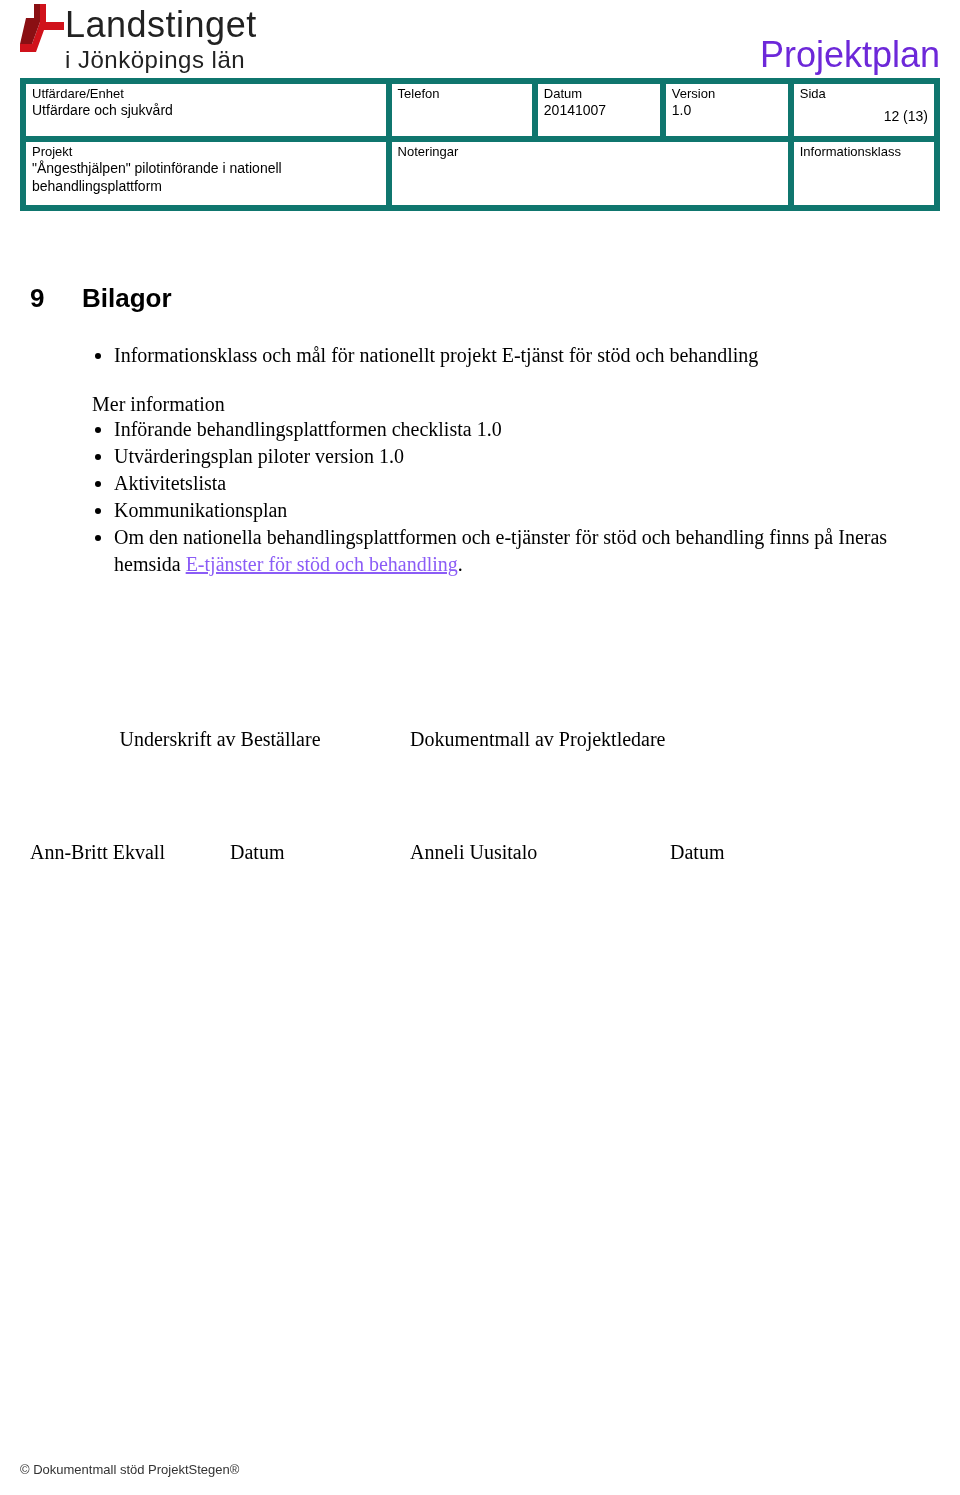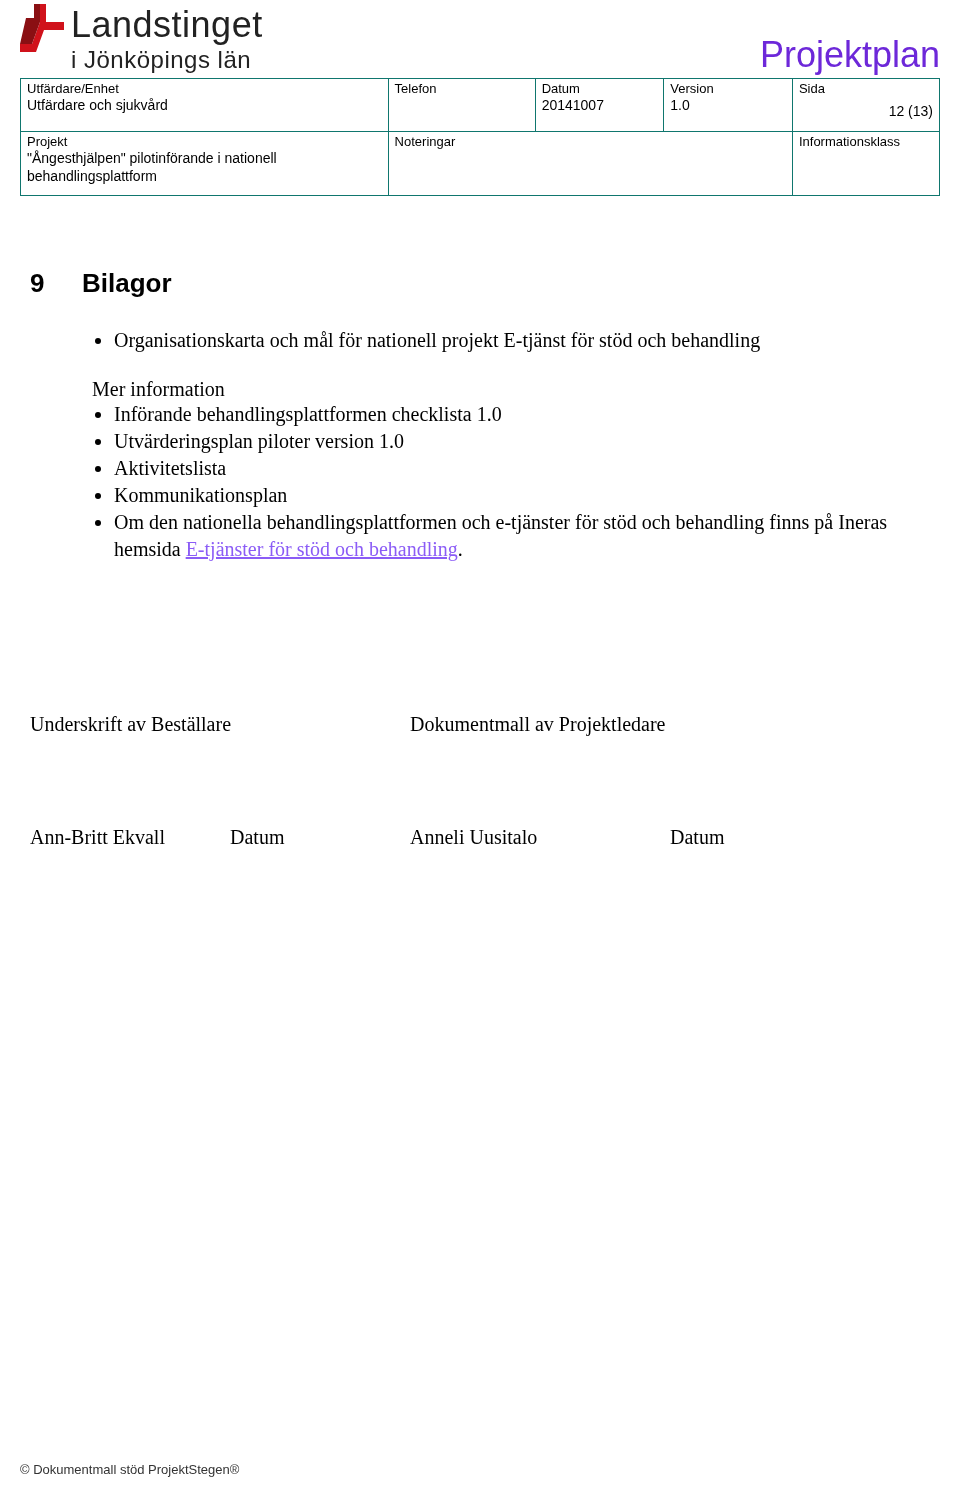--- a/index.html
+++ b/index.html
@@ -16,21 +16,20 @@
     position: relative;
   }
   .header-row {
     display: flex;
     align-items: flex-start;
     justify-content: space-between;
   }
   .logo-block {
     display: flex;
     align-items: flex-start;
-    gap: 6px;
   }
   .logo-svg { width: 45px; height: 60px; flex: 0 0 auto; }
   .logo-text-wrap .line1 {
     font-family: Arial, Helvetica, sans-serif;
     font-weight: 400;
     font-size: 36px;
     letter-spacing: 0.5px;
     color: #222;
   }
   .logo-text-wrap .line2 {
@@ -47,21 +46,21 @@
   }
 
   .meta-table {
     border-collapse: collapse;
     width: 100%;
     table-layout: fixed;
     font-size: 14px;
     margin-top: 2px;
   }
   .meta-table td {
-    border: 1px solid #0f766e;
+    border: 6px solid #0f766e;
     vertical-align: top;
     padding: 2px 6px 10px 6px;
     line-height: 1.25;
   }
   .meta-table .label { font-size: 13px; }
   .meta-table .value { font-size: 14px; }
   .col-issuer   { width: 40%; }
   .col-tel      { width: 16%; }
   .col-date     { width: 14%; }
   .col-ver      { width: 14%; }
@@ -100,21 +99,21 @@
   .sign-block {
     margin-top: 150px;
     font-family: "Times New Roman", Times, serif;
     font-size: 20px;
   }
   .sign-row {
     display: flex;
     margin-bottom: 90px;
   }
   .sign-row > div { flex: 0 0 auto; }
-  .w1 { width: 380px; }
+  .w1 { width: 380px; text-align: center; }
   .w2 { width: 200px; }
   .w3 { width: 260px; }
 
   .footer {
     position: absolute;
     left: 20px;
     bottom: 18px;
     font-size: 13px;
     color: #333;
     font-family: Arial, Helvetica, sans-serif;
@@ -180,21 +179,21 @@
   </tbody>
     </table>
 
   <div class="content">
 
     <div class="section-heading">
       <span class="num">9</span><span>Bilagor</span>
     </div>
 
     <ul class="bullets">
-      <li>Organisationskarta och mål för nationell projekt E-tjänst för stöd och behandling</li>
+      <li>Informationsklass och mål för nationellt projekt E-tjänst för stöd och behandling</li>
     </ul>
 
     <div class="indent-para">Mer information</div>
 
     <ul class="bullets" style="margin-top:0;">
       <li>Införande behandlingsplattformen checklista 1.0</li>
       <li>Utvärderingsplan piloter version 1.0</li>
       <li>Aktivitetslista</li>
       <li>Kommunikationsplan</li>
       <li>

